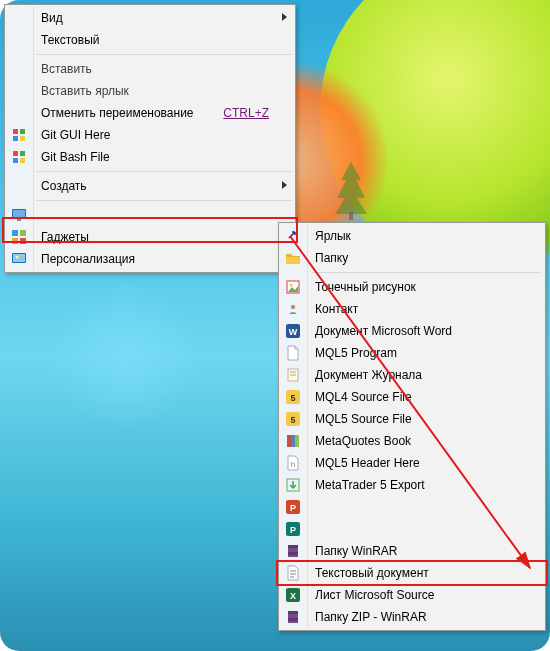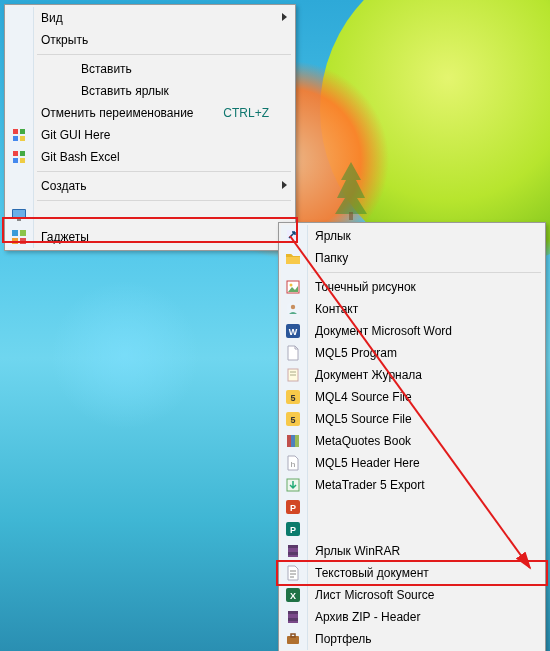--- a/index.html
+++ b/index.html
@@ -1,30 +1,30 @@
 <!DOCTYPE html>
 <html><head>
 <meta charset="utf-8">
 <style>
   html,body{margin:0;padding:0;width:550px;height:651px;overflow:hidden;font-family:"Segoe UI",Tahoma,sans-serif;font-size:12px;color:#000;}
-  .desktop{position:relative;width:550px;height:651px;background:linear-gradient(180deg,#2ea9d8 0%,#51c7ea 35%,#6fd6ef 55%,#3fb6d4 80%,#2a8fb2 100%);}
+  .desktop{position:relative;width:550px;height:651px;background:linear-gradient(180deg,#2ea9d8 0%,#51c7ea 35%,#6fd6ef 55%,#3fb6d4 80%,#2a8fb2 100%);border-radius:19px;}
   .flare{position:absolute;border-radius:50%;}
   .flare.green{width:320px;height:320px;right:-90px;top:-50px;background:radial-gradient(circle at 40% 40%,#e4f56f 0%,#b7e52e 45%,#86c81e 70%,rgba(134,200,30,0) 78%);}
   .flare.red{width:200px;height:200px;right:160px;top:60px;background:radial-gradient(circle at 50% 50%,#ffb47a 0%,#ff7a2a 50%,rgba(255,122,42,0) 70%);opacity:.9;}
   .flare.blue{width:150px;height:150px;right:350px;top:280px;background:radial-gradient(circle,#7fe1ff 0%,rgba(127,225,255,0) 70%);opacity:.6;}
   .tree{position:absolute;left:330px;top:160px;width:42px;height:60px;opacity:.85;}
   .tree svg{width:100%;height:100%;}
 
   .menu{position:absolute;background:#f2f2f2;border:1px solid #999;box-shadow:2px 2px 4px rgba(0,0,0,.25);padding:2px;}
   .menu .iconcol{position:absolute;left:2px;top:2px;bottom:2px;width:26px;background:#eef3f8;border-right:1px solid #d7e3ec;}
   .menu .items{position:relative;margin-left:28px;}
   .item{position:relative;height:22px;line-height:22px;padding:0 24px 0 6px;white-space:nowrap;cursor:default;}
-  .item.disabled{color:#000000;margin-left:40px;}
+  .item.disabled{color:#404040;}
   .item .arrow{position:absolute;right:6px;top:6px;width:0;height:0;border-top:4px solid transparent;border-bottom:4px solid transparent;border-left:5px solid #333;}
-  .item .shortcut{position:absolute;right:24px;top:0;color:#0f766e;}
+  .item .shortcut{position:absolute;right:24px;top:0;color:#701a75;text-decoration:underline;}
   .sep{height:1px;margin:3px 2px 3px 2px;background:#d7d7d7;}
   .icon{position:absolute;left:-24px;top:3px;width:16px;height:16px;}
   .icon svg{width:16px;height:16px;display:block;}
 
   .highlight1{position:absolute;border:2px solid #e21b1b;pointer-events:none;}
   .arrow-svg{position:absolute;pointer-events:none;}
 
   #menu1{left:4px;top:4px;width:286px;}
   #menu2{left:278px;top:222px;width:262px;}
 </style>
@@ -39,59 +39,66 @@
     <svg viewBox="0 0 40 60">
         <path d="M20 2 L30 20 L25 20 L34 38 L26 38 L36 54 L4 54 L14 38 L6 38 L15 20 L10 20 Z" fill="#2f8f2f" opacity=".6"></path>
         <rect x="18" y="52" width="4" height="8" fill="#6a4a20" opacity=".6"></rect>
       </svg>
   </div>
 
   <div id="menu1" class="menu">
     <div class="iconcol"></div>
     <div class="items" id="menu1items">
         <div class="item"><span>Вид</span><span class="arrow"></span></div>
-        <div class="item"><span>Открыть</span></div>
+        <div class="item"><span>Текстовый</span></div>
         <div class="sep"></div>
         <div class="item disabled"><span>Вставить</span></div>
         <div class="item disabled"><span>Вставить ярлык</span></div>
         <div class="item"><span>Отменить переименование</span><span class="shortcut">CTRL+Z</span></div>
         <div class="item"><span class="icon">
             <svg viewBox="0 0 16 16">
               <rect x="2" y="2" width="5" height="5" fill="#e44"></rect>
               <rect x="9" y="2" width="5" height="5" fill="#4a4"></rect>
               <rect x="2" y="9" width="5" height="5" fill="#48e"></rect>
               <rect x="9" y="9" width="5" height="5" fill="#ec4"></rect>
             </svg>
           </span><span>Git GUI Here</span></div>
         <div class="item"><span class="icon">
             <svg viewBox="0 0 16 16">
               <rect x="2" y="2" width="5" height="5" fill="#e44"></rect>
               <rect x="9" y="2" width="5" height="5" fill="#4a4"></rect>
               <rect x="2" y="9" width="5" height="5" fill="#48e"></rect>
               <rect x="9" y="9" width="5" height="5" fill="#ec4"></rect>
             </svg>
-          </span><span>Git Bash Excel</span></div>
+          </span><span>Git Bash File</span></div>
         <div class="sep"></div>
         <div class="item"><span>Создать</span><span class="arrow"></span></div>
         <div class="sep"></div>
         <div class="item"><span class="icon">
             <svg viewBox="0 0 16 16">
               <rect x="1" y="2" width="14" height="9" rx="1" fill="#2a6bb0"></rect>
               <rect x="2" y="3" width="12" height="7" fill="#6ab0e8"></rect>
               <rect x="6" y="12" width="4" height="2" fill="#888"></rect>
             </svg>
           </span></div>
         <div class="item"><span class="icon">
             <svg viewBox="0 0 16 16">
               <rect x="1" y="1" width="6" height="6" fill="#3a9bd8"></rect>
               <rect x="9" y="1" width="6" height="6" fill="#8bc34a"></rect>
               <rect x="1" y="9" width="6" height="6" fill="#f0a030"></rect>
               <rect x="9" y="9" width="6" height="6" fill="#e05050"></rect>
             </svg>
           </span><span>Гаджеты</span></div>
+        <div class="item"><span class="icon">
+            <svg viewBox="0 0 16 16">
+              <rect x="1" y="2" width="14" height="10" rx="1" fill="#2a6bb0"></rect>
+              <rect x="2" y="3" width="12" height="8" fill="#87ceeb"></rect>
+              <circle cx="6" cy="6" r="1.5" fill="#fffb8a"></circle>
+            </svg>
+          </span><span>Персонализация</span></div>
       </div>
   </div>
 
   <div id="menu2" class="menu">
     <div class="iconcol"></div>
     <div class="items" id="menu2items">
         <div class="item"><span class="icon">
             <svg viewBox="0 0 16 16">
               <rect x="2" y="2" width="12" height="12" fill="#eef"></rect>
               <path d="M4 10 L10 4 M10 4 h-3 M10 4 v3" stroke="#147" stroke-width="1.5" fill="none"></path>
@@ -179,48 +186,42 @@
               <rect x="1" y="1" width="14" height="14" rx="2" fill="#0a7b6c"></rect>
               <text x="8" y="12" font-size="9" text-anchor="middle" fill="#fff" font-family="Arial" font-weight="bold">P</text>
             </svg>
           </span></div>
         <div class="item"><span class="icon">
             <svg viewBox="0 0 16 16">
               <rect x="3" y="2" width="10" height="12" fill="#7a4a8a"></rect>
               <rect x="3" y="2" width="10" height="3" fill="#5a3a6a"></rect>
               <rect x="3" y="9" width="10" height="3" fill="#5a3a6a"></rect>
             </svg>
-          </span><span>Ярлык WinRAR</span></div>
+          </span><span>Папку WinRAR</span></div>
         <div class="item"><span class="icon">
             <svg viewBox="0 0 16 16">
               <path d="M3 1 h7 l3 3 v11 h-10 z" fill="#fff" stroke="#aab"></path>
               <line x1="5" y1="6" x2="11" y2="6" stroke="#888"></line>
               <line x1="5" y1="9" x2="11" y2="9" stroke="#888"></line>
               <line x1="5" y1="12" x2="9" y2="12" stroke="#888"></line>
             </svg>
           </span><span>Текстовый документ</span></div>
         <div class="item"><span class="icon">
             <svg viewBox="0 0 16 16">
               <rect x="1" y="1" width="14" height="14" rx="2" fill="#1f7246"></rect>
               <text x="8" y="12" font-size="9" text-anchor="middle" fill="#fff" font-family="Arial" font-weight="bold">X</text>
             </svg>
           </span><span>Лист Microsoft Source</span></div>
         <div class="item"><span class="icon">
             <svg viewBox="0 0 16 16">
               <rect x="3" y="2" width="10" height="12" fill="#7a4a8a"></rect>
               <rect x="3" y="2" width="10" height="3" fill="#5a3a6a"></rect>
               <rect x="3" y="9" width="10" height="3" fill="#5a3a6a"></rect>
             </svg>
-          </span><span>Архив ZIP - Header</span></div>
-        <div class="item"><span class="icon">
-            <svg viewBox="0 0 16 16">
-              <rect x="2" y="5" width="12" height="8" rx="1" fill="#b07030"></rect>
-              <rect x="6" y="3" width="4" height="3" fill="none" stroke="#8a5020" stroke-width="1.5"></rect>
-            </svg>
-          </span><span>Портфель</span></div>
+          </span><span>Папку ZIP - WinRAR</span></div>
       </div>
   </div>
 
   <div class="highlight1" id="hl1" style="left: 2px; top: 217px; width: 292px; height: 22px;"></div>
   <div class="highlight1" id="hl2" style="left: 276px; top: 560px; width: 268px; height: 22px;"></div>
 
   <svg class="arrow-svg" id="arrow" width="550" height="651">
     <defs>
       <marker id="ah" markerWidth="10" markerHeight="10" refX="8" refY="3" orient="auto">
         <path d="M0,0 L9,3 L0,6 Z" fill="#e21b1b"></path>

